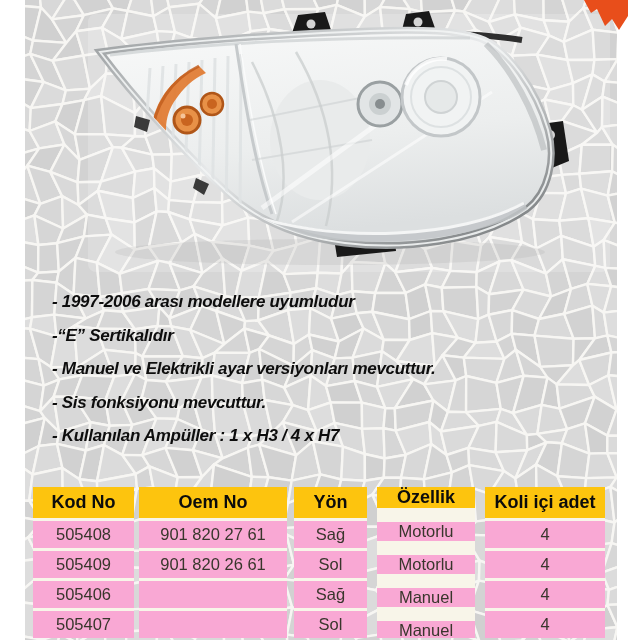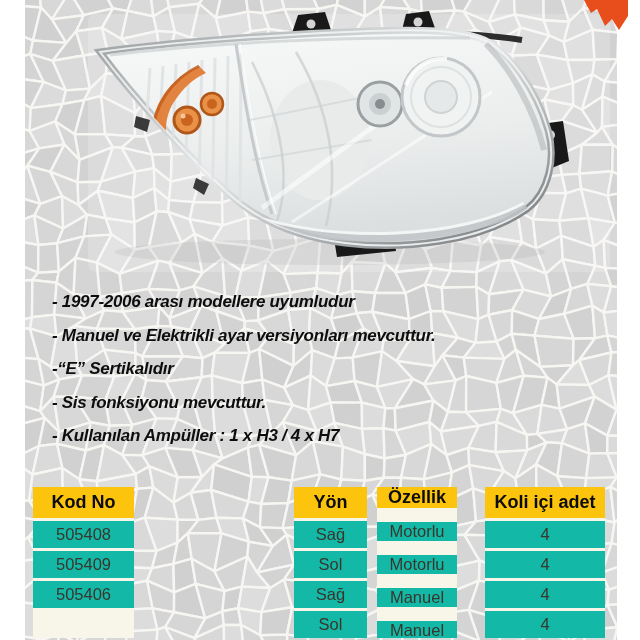--- a/index.html
+++ b/index.html
@@ -10,25 +10,25 @@
   .features{position:absolute;left:52px;top:285px;width:540px;
             font-style:italic;font-weight:bold;font-size:17px;line-height:33.6px;
             letter-spacing:-0.3px;color:#0d0d0d;white-space:nowrap;}
   
   .ptable{position:absolute;top:487px;left:0;width:640px;height:152px;}
   .col{position:absolute;top:0;height:151px;background:#f8f5e9;border-radius:0;
        overflow:hidden;display:flex;flex-direction:column;}
   .c0{left:33px;width:101px;}
   .c1{left:139px;width:148px;}
   .c2{left:294px;width:73px;}
-  .c3{left:377px;width:80px;gap:11px;}
+  .c3{left:377px;width:98px;gap:11px;}
   .c4{left:485px;width:120px;}
   .hcell{height:31px;margin-bottom:3px;background:#fdc40e;display:flex;align-items:center;
          justify-content:center;font-weight:bold;font-size:18px;color:#0c0c0c;}
-  .cell{height:27px;margin-bottom:3px;background:#14b8a6;display:flex;align-items:center;
+  .cell{height:27px;margin-bottom:3px;background:#f9a8d4;display:flex;align-items:center;
         justify-content:center;font-size:16.5px;color:#39362c;}
   .cell:last-child{margin-bottom:0;}
 </style>
 </head>
 <body>
 
 <div class="page">
 
   <svg class="bgsvg" width="640" height="640" viewBox="0 0 640 640">
     <defs>
@@ -1030,32 +1030,40 @@
 
       <path d="M136,116 l14,4 -3,12 -13,-5 z" fill="#3a3a3a"></path>
       <path d="M196,178 l13,6 -5,11 -11,-7 z" fill="#3a3a3a"></path>
     </g>
 
     <path d="M584,0 L628,0 L628,16 L619,30 L612,19 L605,26 L597,9 L591,13 Z" fill="#e84e1b"></path>
   </svg>
 
   <div class="features">
     <div>- 1997-2006 arası modellere uyumludur</div>
+    <div>-“E” Sertikalıdır</div>
     <div>- Manuel ve Elektrikli ayar versiyonları mevcuttur.</div>
-    <div>-“E” Sertikalıdır</div>
     <div>- Sis fonksiyonu mevcuttur.</div>
     <div>- Kullanılan Ampüller : 1 x H3  /  4 x H7</div>
   </div>
 
   <div class="ptable">
     <div class="col c0">
       <div class="hcell">Kod No</div>
       <div class="cell">505408</div>
       <div class="cell">505409</div>
       <div class="cell">505406</div>
+      <div class="cell">505407</div>
+    </div>
+    <div class="col c1">
+      <div class="hcell">Oem No</div>
+      <div class="cell">901 820 27 61</div>
+      <div class="cell">901 820 26 61</div>
+      <div class="cell"></div>
+      <div class="cell"></div>
     </div>
     <div class="col c2">
       <div class="hcell">Yön</div>
       <div class="cell">Sağ</div>
       <div class="cell">Sol</div>
       <div class="cell">Sağ</div>
       <div class="cell">Sol</div>
     </div>
     <div class="col c3">
       <div class="hcell">Özellik</div>

